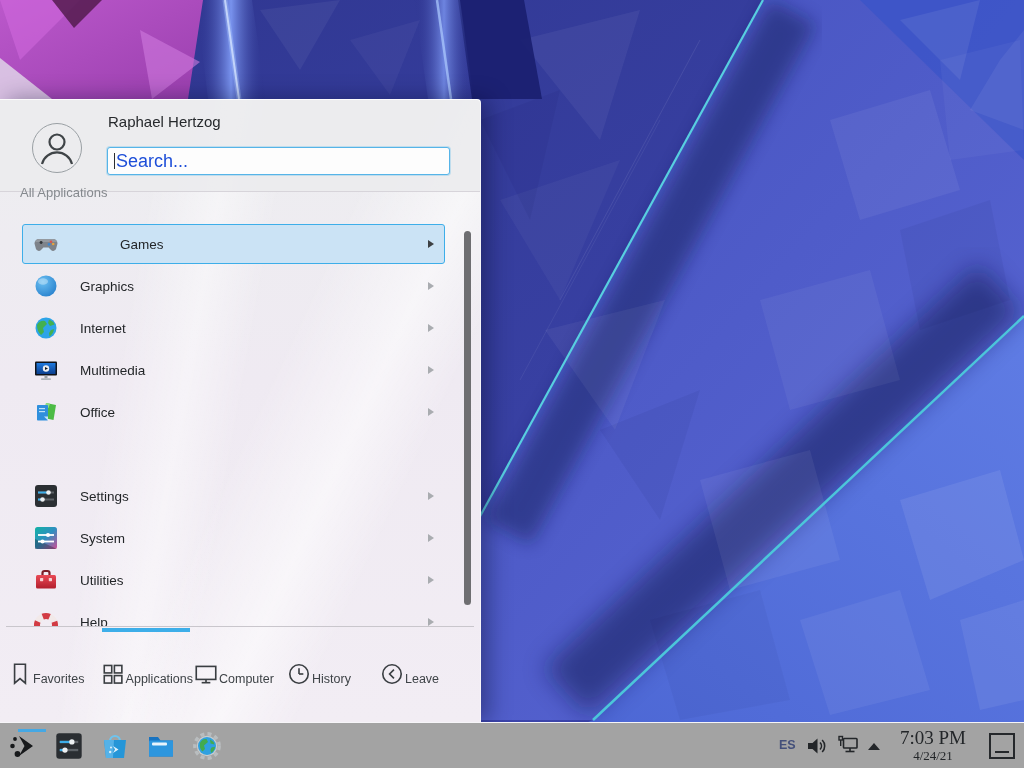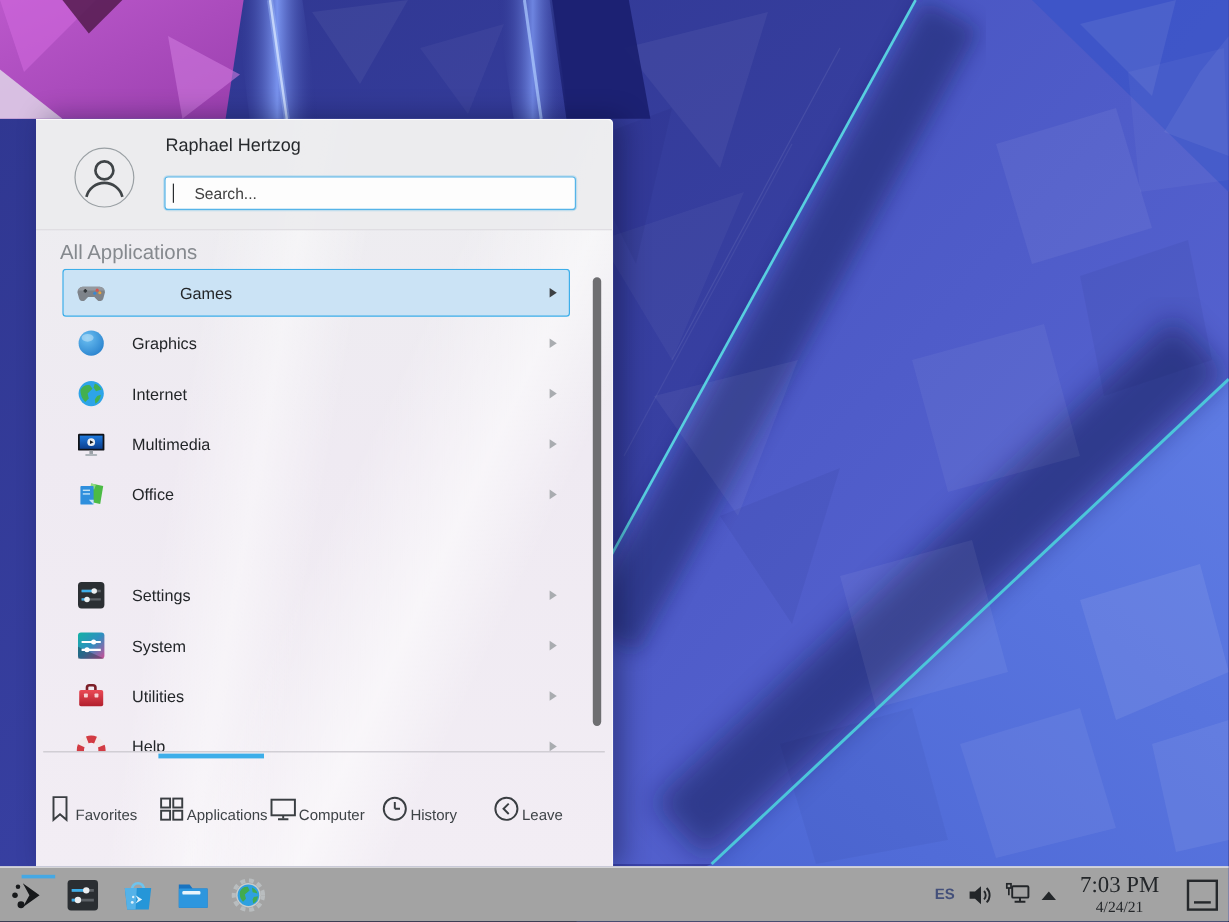--- a/index.html
+++ b/index.html
@@ -10,32 +10,32 @@
   
   .menu-panel{position:absolute;left:0;top:99px;width:481px;height:623px;
     background:
       linear-gradient(115deg, rgba(255,255,255,0) 52%, rgba(255,255,255,.55) 66%, rgba(255,255,255,0) 76%),
       linear-gradient(100deg, rgba(255,255,255,0) 28%, rgba(255,255,255,.45) 40%, rgba(255,255,255,0) 50%),
       linear-gradient(180deg,#edeef0 0%,#efeaf2 45%,#f2edf4 100%);
     border-top:1px solid rgba(255,255,255,.8);
     border-right:1px solid rgba(255,255,255,.45);
     border-top-right-radius:4px;
     box-shadow:8px 0 22px rgba(5,8,40,.38);
-    box-sizing:border-box;margin-left:30px;}
+    box-sizing:border-box;}
   .menu-header{position:absolute;left:0;top:0;width:100%;height:91px;
     background:rgba(235,236,238,.92);border-bottom:1px solid #d7d4da;border-top-right-radius:4px;}
   .avatar{position:absolute;left:32px;top:23px;width:50px;height:50px;border-radius:50%;
     border:1px solid #9aa0a4;box-sizing:border-box;display:flex;align-items:center;justify-content:center;}
   .user-name{position:absolute;left:108px;top:13px;font-size:15px;color:#26292c;}
   .search-box{position:absolute;left:107px;top:47px;width:343px;height:28px;background:#fdfdfd;
     border:1px solid #56b4e8;border-radius:3px;box-sizing:border-box;display:flex;align-items:center;
     box-shadow:0 0 0 1px rgba(61,174,233,.25);}
   .search-caret{width:1px;height:16px;background:#2a2d30;margin-left:6px;}
-  .search-ph{font-size:13px;color:#404040;margin-left:1px;padding-left:16px;}
-  .section-label{position:absolute;left:20px;top:101px;font-size:17px;color:#85898e;}
+  .search-ph{font-size:18px;color:#1d4ed8;margin-left:1px;}
+  .section-label{position:absolute;left:20px;top:85px;font-size:13px;color:#85898e;}
   .app-list{position:absolute;left:0;top:124px;width:100%;height:402px;overflow:hidden;}
   .row{position:absolute;left:22px;width:423px;height:40px;display:flex;align-items:center;
        padding-left:10px;box-sizing:border-box;border-radius:3px;border:1px solid transparent;}
   .row.active{background:#cbe3f5;border:1px solid #3daee9;gap:40px;}
   .ric{width:26px;height:26px;flex:0 0 26px;margin-right:21px;display:flex;}
   .rlabel{font-size:13.5px;color:#232629;}
   .arrow{margin-left:auto;margin-right:10px;width:0;height:0;
          border-top:4.5px solid transparent;border-bottom:4.5px solid transparent;border-left:6px solid #a9acb0;}
   .row.active .arrow{border-left-color:#3d4043;}
   .scrollbar{position:absolute;left:464px;top:131px;width:7px;height:374px;border-radius:4px;background:#6e6e71;}

